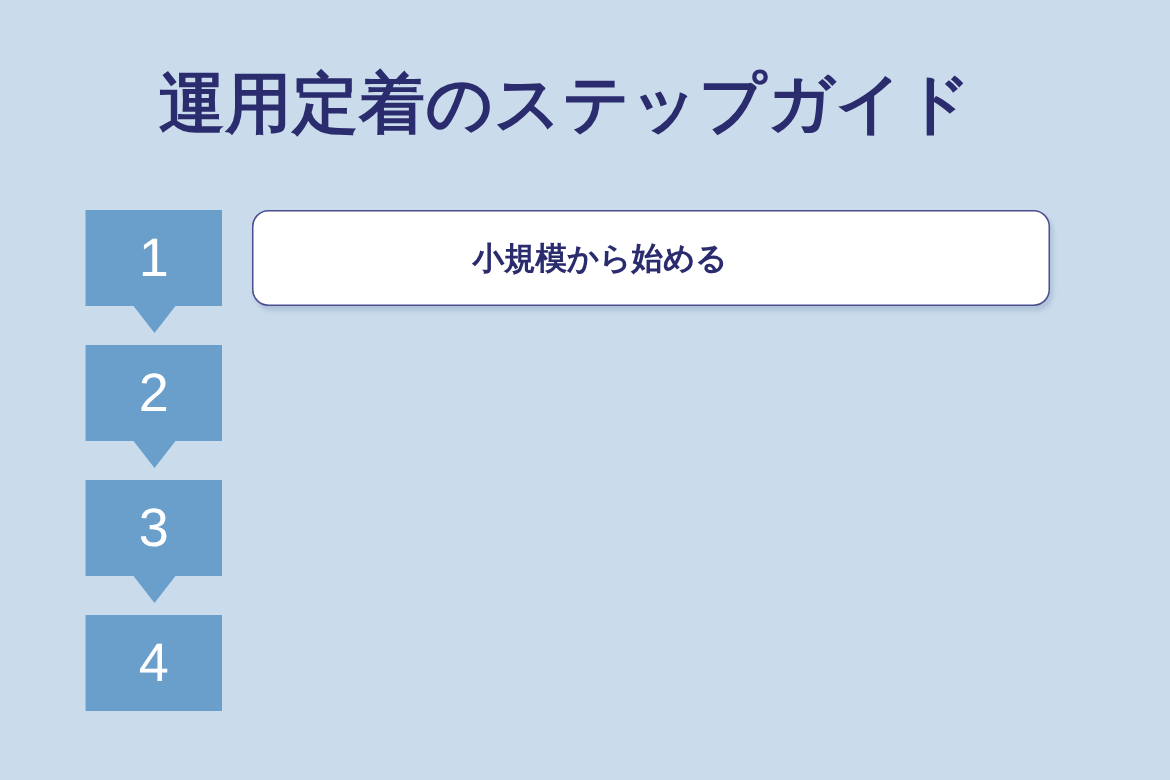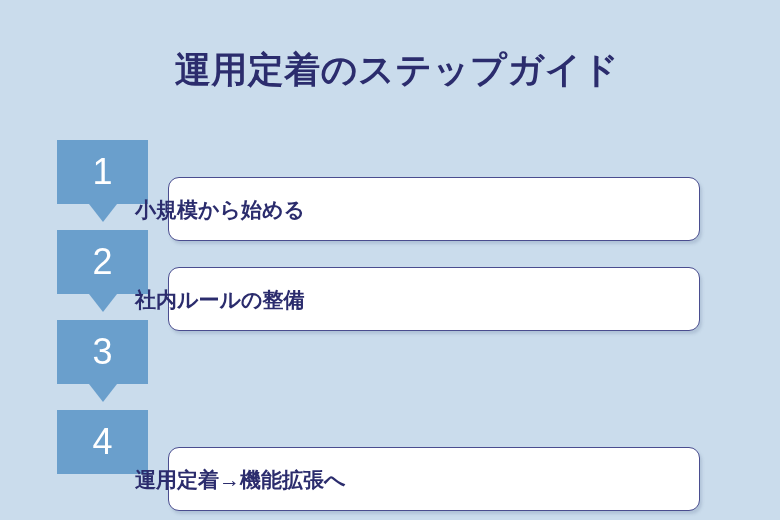--- a/index.html
+++ b/index.html
@@ -22,27 +22,26 @@
     box-sizing: border-box;
   }
 
   
   .title {
     position: absolute;
     left: 0;
     top: 50px;
     width: 754px;
     text-align: center;
-    font-size: 36px;
+    font-size: 44px;
     font-weight: bold;
     color: #2b2c6d;
     letter-spacing: 0.5px;
     line-height: 40px;
     white-space: nowrap;
-    padding-left: 20px;
   }
 
   
   .steps {
     position: absolute;
     left: 0;
     top: 140px;
     width: 780px;
   }
 
@@ -96,22 +95,22 @@
     left: 168px;
     top: 0;
     width: 532px;
     height: 64px;
     box-sizing: border-box;
     background: #ffffff;
     border: 1.6px solid #4a4d8f;
     border-radius: 11px;
     display: flex;
     align-items: center;
+    justify-content: center;
     box-shadow: 2px 3px 3px rgba(120, 140, 170, 0.30);
-    margin-top: 37px;
   }
   .label-text {
     color: #2b2c6d;
     font-size: 21px;
     font-weight: bold;
     line-height: 1;
     white-space: nowrap;
     position: relative;
     left: -34px;
   }
@@ -137,38 +136,32 @@
       </div>
     </div>
 
     <div class="step-row">
       <div class="badge">
         <span class="badge-num">2</span>
         <div class="connector">
             <i></i>
           </div>
       </div>
-      <div class="label-box">
-        <span class="label-text">社内ルールの整備</span>
-      </div>
     </div>
 
     <div class="step-row">
       <div class="badge">
         <span class="badge-num">3</span>
         <div class="connector">
             <i></i>
           </div>
       </div>
     </div>
 
     <div class="step-row">
       <div class="badge">
         <span class="badge-num">4</span>
 
       </div>
-      <div class="label-box">
-        <span class="label-text">運用定着→機能拡張へ</span>
-      </div>
     </div>
 
   </div>
 </div>
 
 </body></html>

